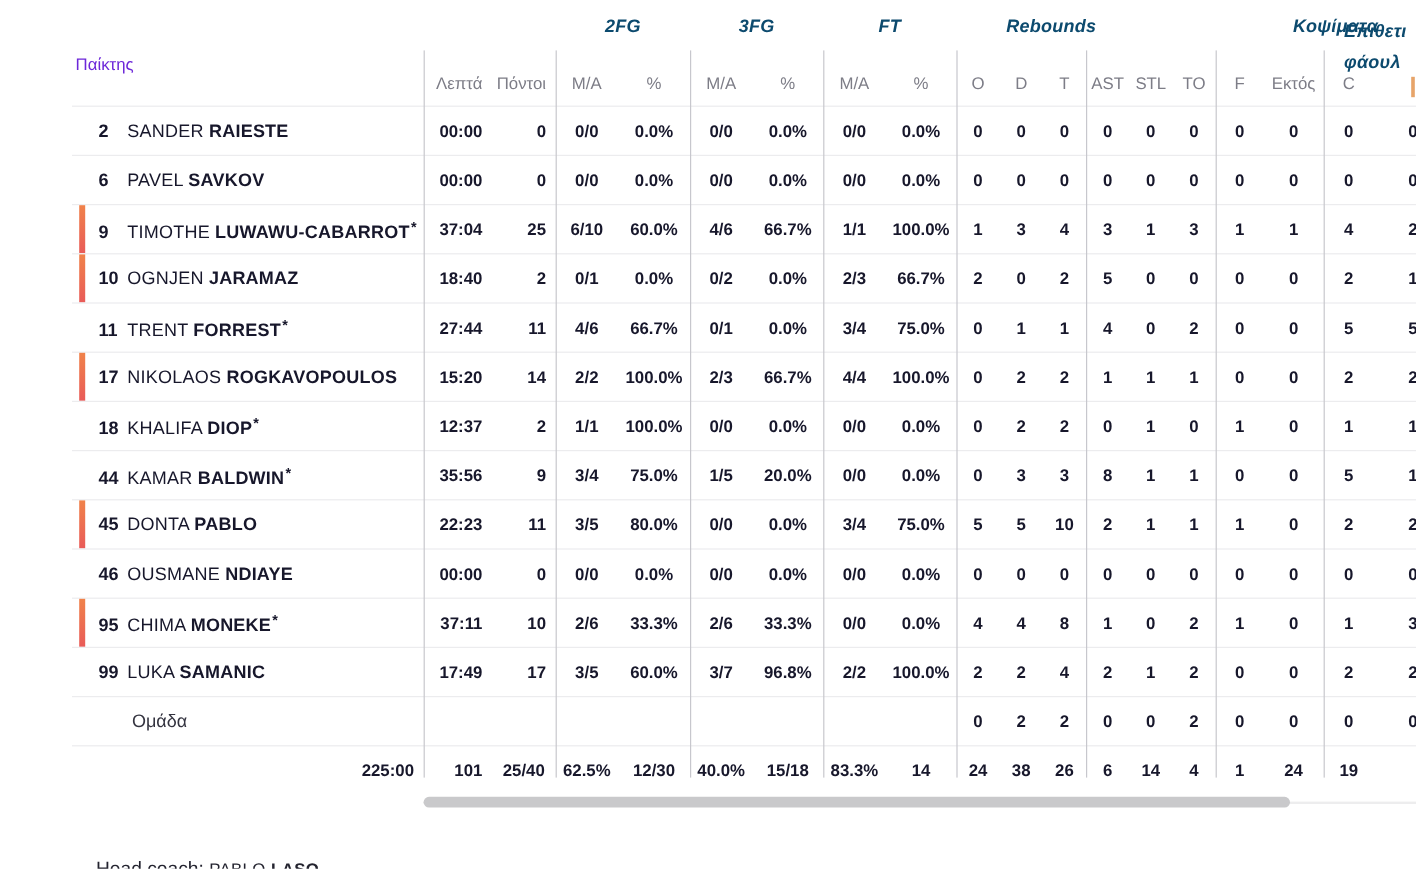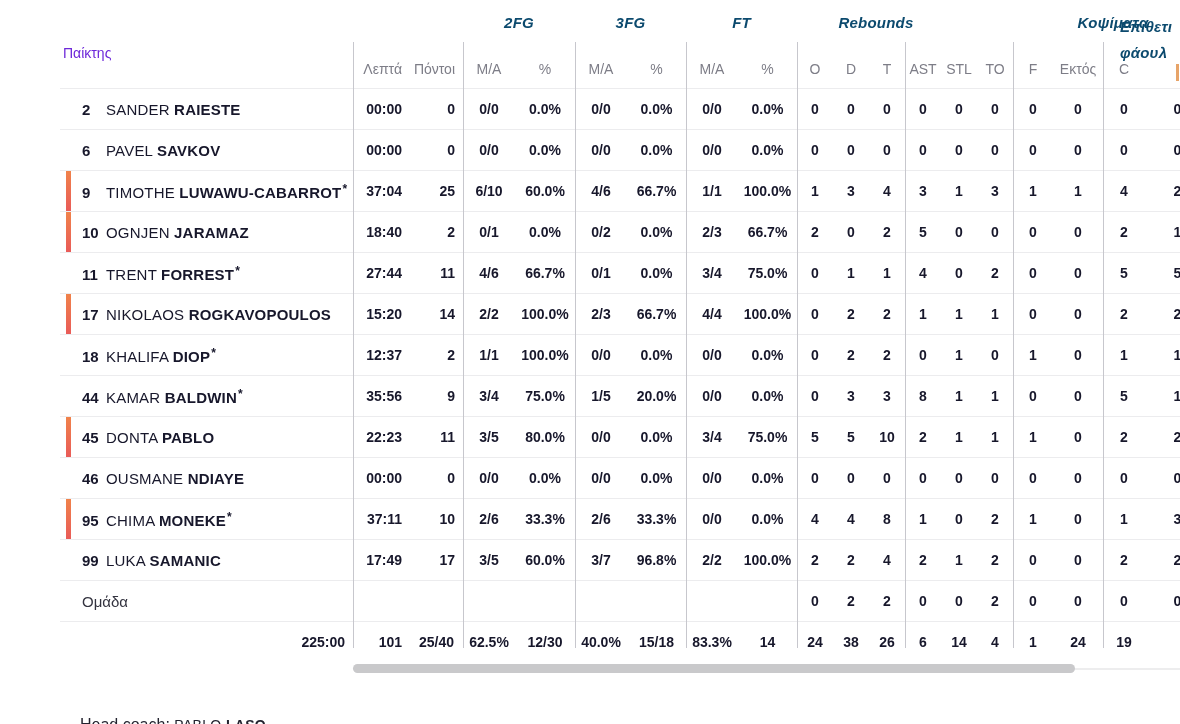--- a/index.html
+++ b/index.html
@@ -23,21 +23,21 @@
   .cell{white-space:nowrap;}
   .right{text-align:right;padding-right:8px;font-weight:700;}
   .center{text-align:center;font-weight:700;}
   .subrow .right,.subrow .center{font-weight:400;}
   .player{padding-left:22px;font-size:15px;}
   .pnum{display:inline-block;width:24px;font-weight:700;}
   .pfirst{font-weight:400;letter-spacing:.2px;}
   .plast{font-weight:700;letter-spacing:.2px;}
   sup.star{font-size:12px;font-weight:700;position:relative;top:1px;margin-left:1px;}
   .marker{position:absolute;left:6px;top:0;bottom:0;width:5px;background:linear-gradient(#f0824a,#e95b58);}
-  .team-label{font-weight:400;color:#33333f;}
+  .team-label{font-weight:400;color:#33333f;margin-left:28px;}
   .total-label{font-weight:700;}
   
   .scroll{position:relative;height:10px;margin-top:2px;}
   .scroll .track{position:absolute;left:293px;right:0;top:4px;height:2px;background:#ededee;}
   .scroll .thumb{position:absolute;left:293px;top:0;width:722px;height:9px;border-radius:5px;background:#c9c9cb;}
   
   .footer{margin:42px 0 0 20px;font-size:16px;color:#23232f;}
   .coach-first{font-size:14px;font-weight:400;letter-spacing:.3px;}
   .coach-last{font-size:14px;font-weight:700;letter-spacing:.3px;}
 </style>

